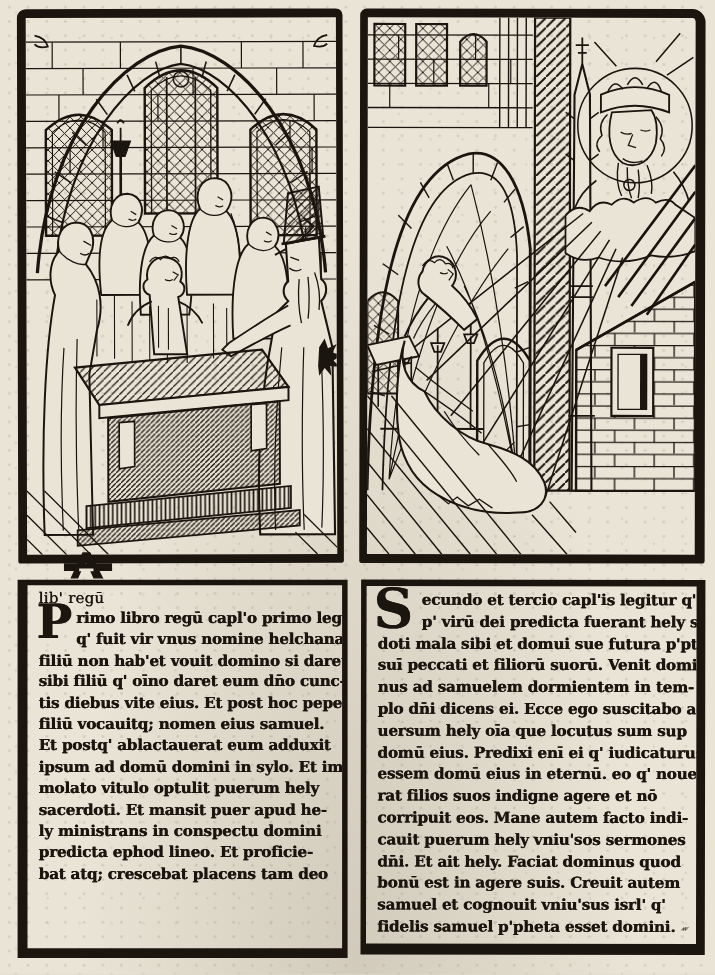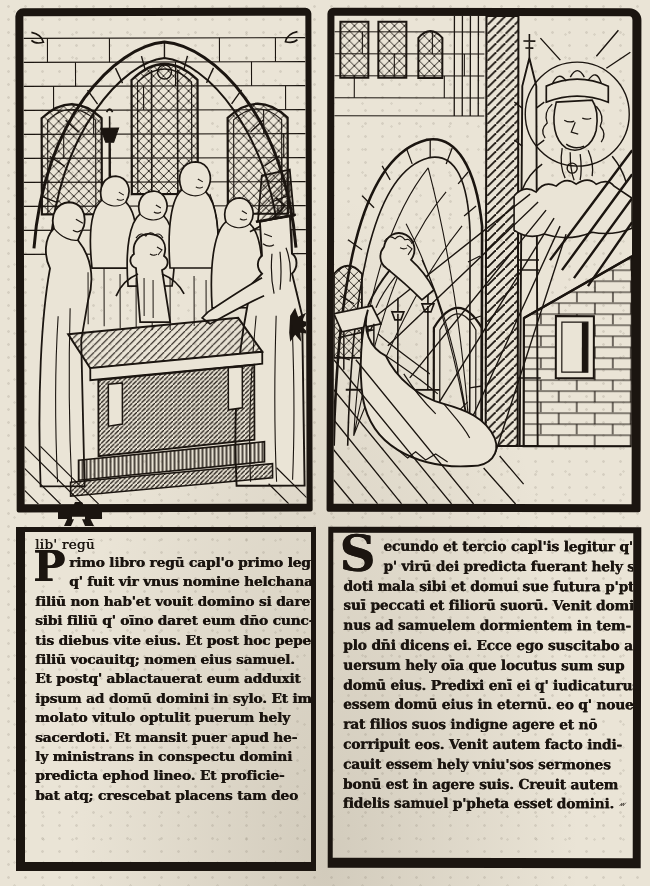--- a/index.html
+++ b/index.html
@@ -275,23 +275,25 @@
       <div class="tline indent">ecundo et tercio capl'is legitur q' postq̄</div>
       <div class="tline indent">p' virū dei predicta fuerant hely sacer-</div>
       <div class="tline">doti mala sibi et domui sue futura p'pter</div>
       <div class="tline">suī peccati et filiorū suorū. Venit domi-</div>
       <div class="tline">nus ad samuelem dormientem in tem-</div>
       <div class="tline">plo dn̄i dicens ei. Ecce ego suscitabo ad-</div>
       <div class="tline">uersum hely oīa que locutus sum sup</div>
       <div class="tline">domū eius. Predixi enī ei q' iudicaturus</div>
       <div class="tline">essem domū eius in eternū. eo q' noue-</div>
       <div class="tline">rat filios suos indigne agere et nō</div>
-      <div class="tline">corripuit eos. Venit autem facto indi-</div>
-      <div class="tline">cauit essem hely vniu'sos sermones</div>
+      <div class="tline">corripuit eos. Mane autem facto indi-</div>
+      <div class="tline">cauit puerum hely vniu'sos sermones</div>
+      <div class="tline">dn̄i. Et ait hely. Faciat dominus quod</div>
       <div class="tline">bonū est in agere suis. Creuit autem</div>
+      <div class="tline">samuel et cognouit vniu'sus isrl' q'</div>
       <div class="tline flourish-row">
         <span>fidelis samuel p'pheta esset domini.</span>
         <svg width="24" height="14" viewBox="0 0 24 14">
           <path d="M2,12 L9,4 L7,12 L15,3 L13,12 L22,2" stroke="#1b1510" stroke-width="1.8" fill="none"></path>
         </svg>
       </div>
     </div>
   </div>
 
 </div>

